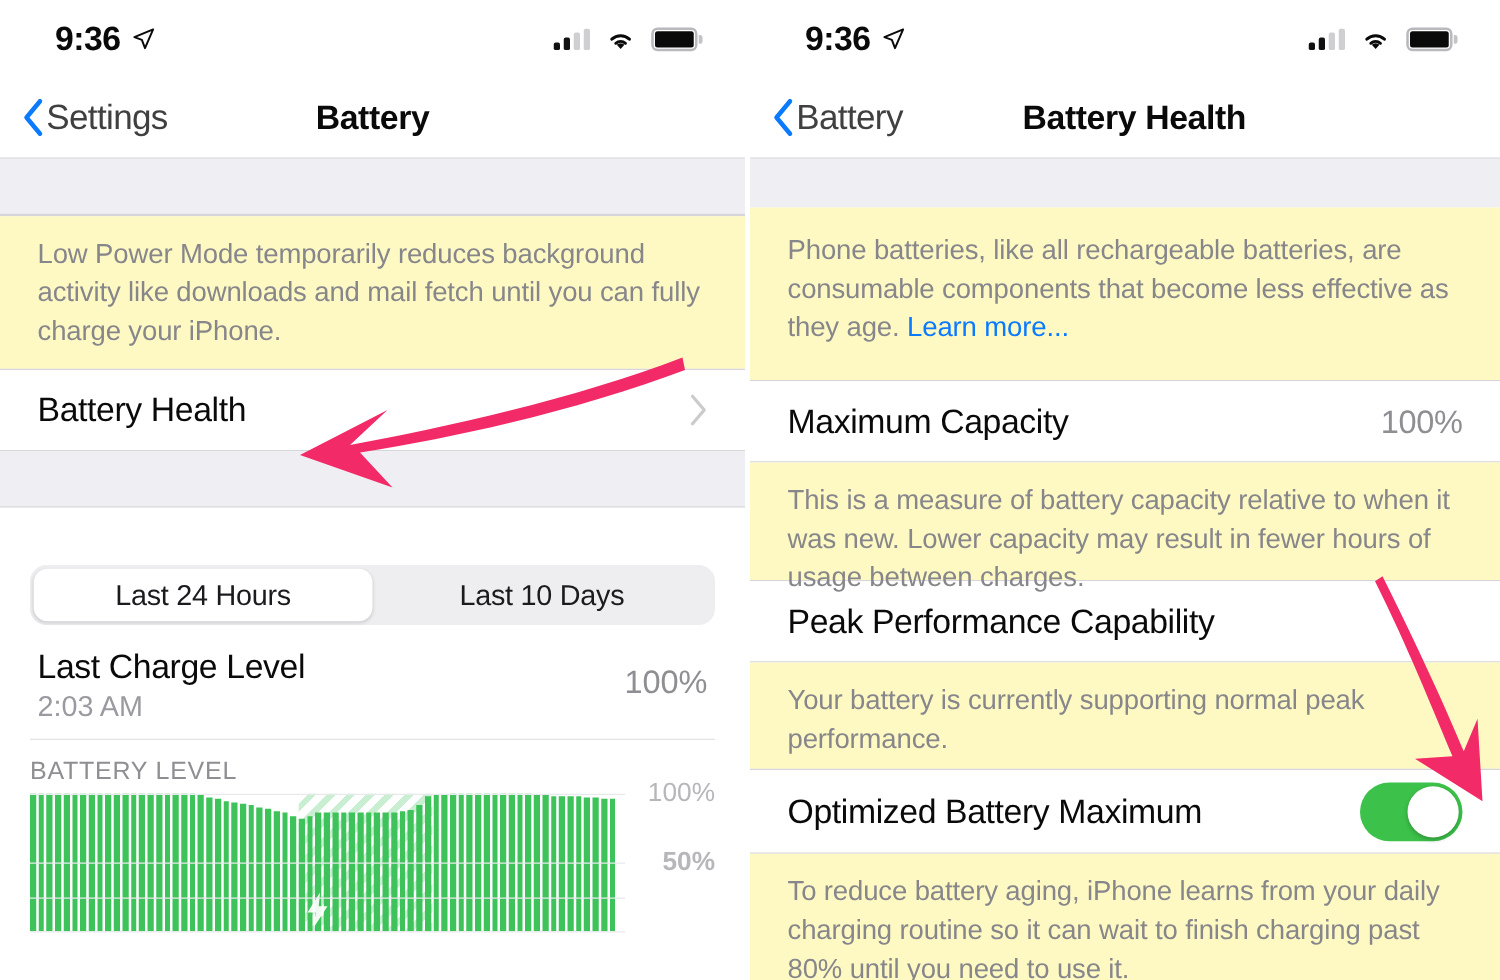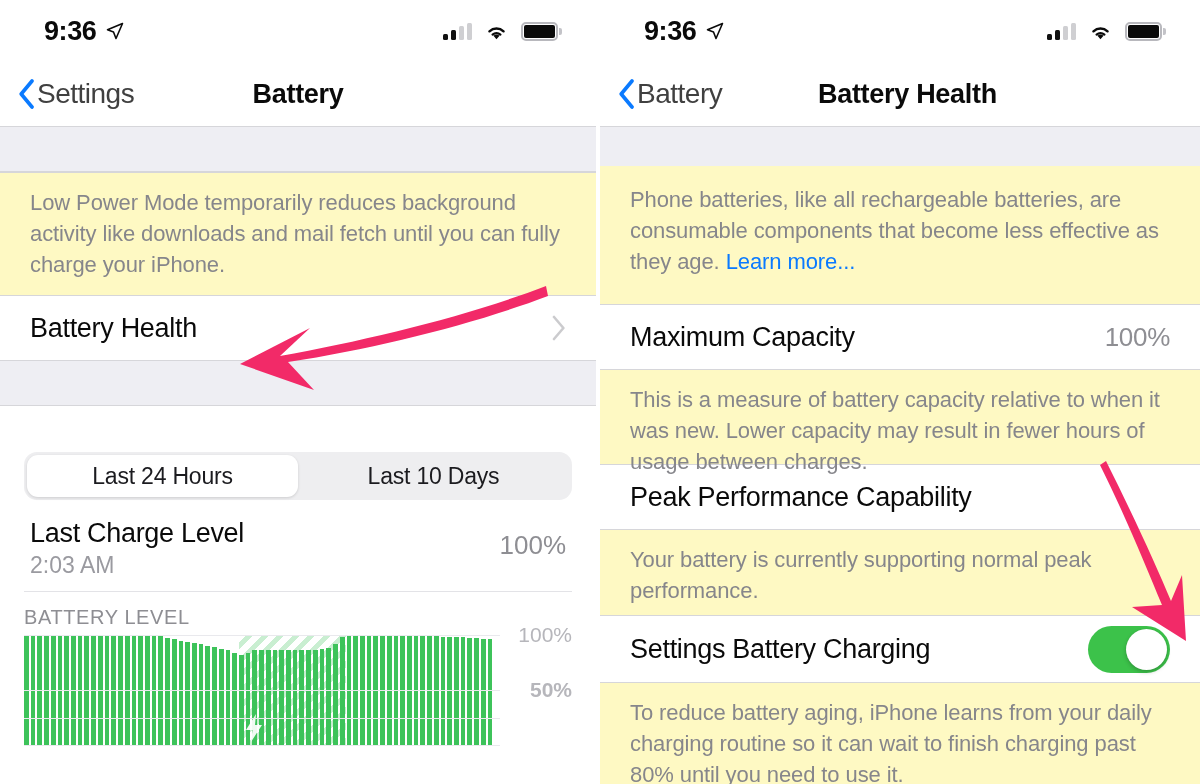--- a/index.html
+++ b/index.html
@@ -349,21 +349,21 @@
 
     <div class="row" style="height:64px">
       <span class="row-label">Peak Performance Capability</span>
     </div>
     <div class="hairline"></div>
 
     <div class="footnote" style="height:85px">Your battery is currently supporting normal peak performance.</div>
     <div class="hairline"></div>
 
     <div class="row" style="height:66px">
-      <span class="row-label">Settings Battery Charging</span>
+      <span class="row-label">Optimized Battery Maximum</span>
       <span class="toggle on">
           <span class="knob"></span>
         </span>
     </div>
     <div class="hairline"></div>
 
     <div class="footnote" style="height:118px">To reduce battery aging, iPhone learns from your daily charging routine so it can wait to finish charging past 80% until you need to use it.</div>
 
     <svg class="arrow" style="left:470px; top:455px; width:130px; height:195px;">
       <path d="M36 6 C64 62 86 110 101 146 L112 120 L116 186 L62 152 L92 150 C76 112 56 62 30 10 Z" fill="#f22a68"></path>

